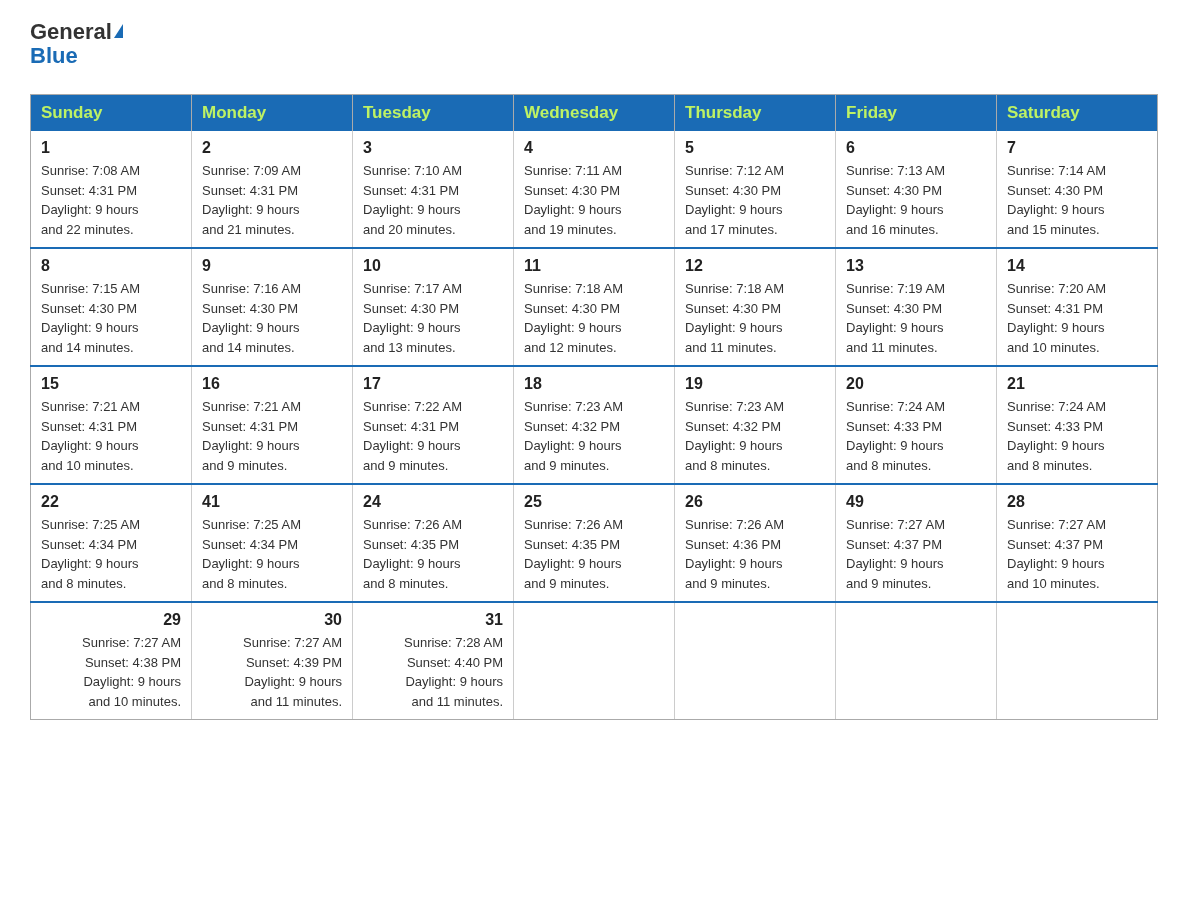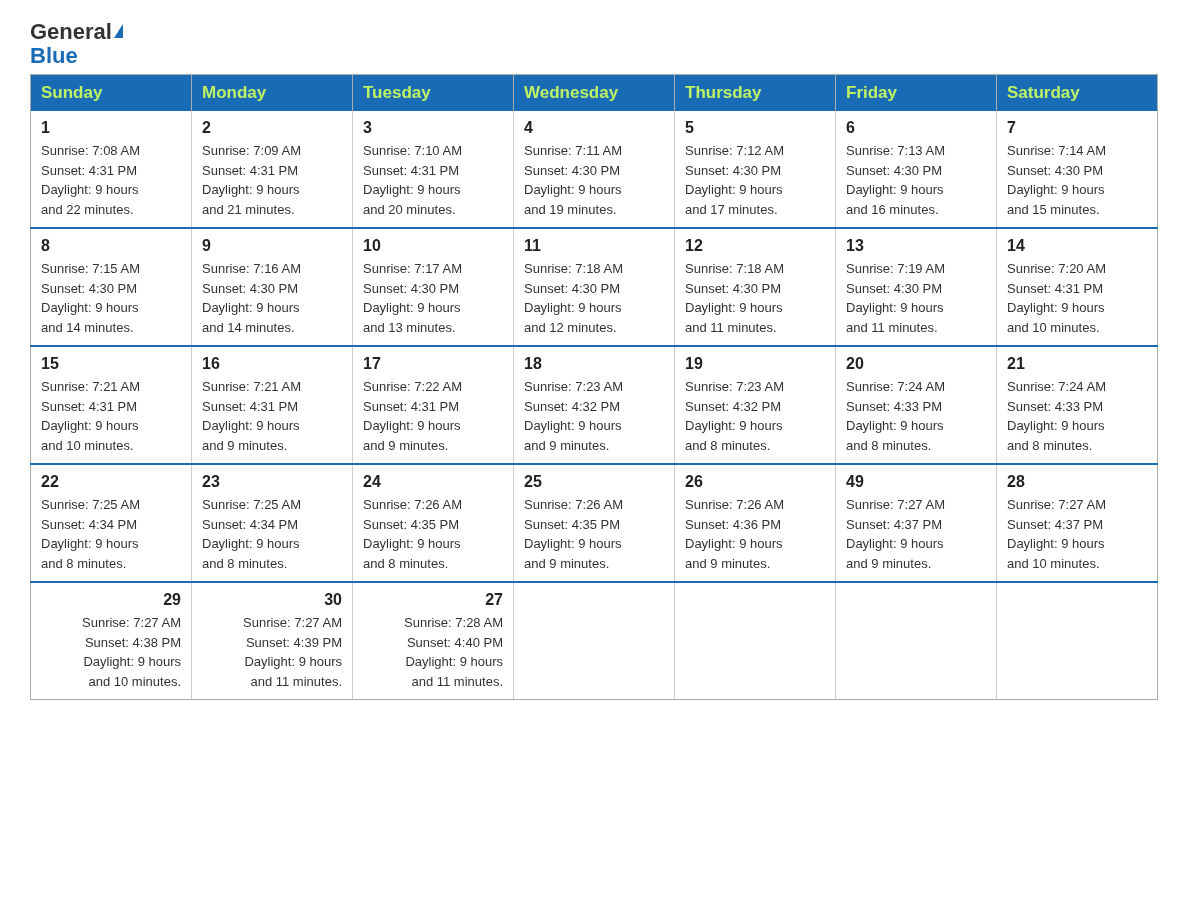--- a/index.html
+++ b/index.html
@@ -7,21 +7,21 @@
       font-family: Arial, sans-serif;
       background: #fff;
       padding: 20px 30px;
       width: 1188px;
       min-height: 918px;
     }
     .header {
       display: flex;
       justify-content: space-between;
       align-items: flex-end;
-      margin-bottom: 6px;
+      margin-bottom: 26px;
     }
     .logo {
       display: flex;
       flex-direction: column;
       align-items: flex-start;
     }
     .logo-text {
       font-size: 22px;
       font-weight: bold;
       color: #333;
@@ -222,21 +222,21 @@
           <span class="day-number">21</span>
           <div class="day-info">Sunrise: 7:24 AM<br>Sunset: 4:33 PM<br>Daylight: 9 hours<br>and 8 minutes.</div>
         </td>
       </tr>
       <tr>
         <td>
           <span class="day-number">22</span>
           <div class="day-info">Sunrise: 7:25 AM<br>Sunset: 4:34 PM<br>Daylight: 9 hours<br>and 8 minutes.</div>
         </td>
         <td>
-          <span class="day-number">23</span>
+          <span class="day-number">41</span>
           <div class="day-info">Sunrise: 7:25 AM<br>Sunset: 4:34 PM<br>Daylight: 9 hours<br>and 8 minutes.</div>
         </td>
         <td>
           <span class="day-number">24</span>
           <div class="day-info">Sunrise: 7:26 AM<br>Sunset: 4:35 PM<br>Daylight: 9 hours<br>and 8 minutes.</div>
         </td>
         <td>
           <span class="day-number">25</span>
           <div class="day-info">Sunrise: 7:26 AM<br>Sunset: 4:35 PM<br>Daylight: 9 hours<br>and 9 minutes.</div>
         </td>
@@ -256,21 +256,21 @@
       <tr>
         <td>
           <span class="day-number">29</span>
           <div class="day-info">Sunrise: 7:27 AM<br>Sunset: 4:38 PM<br>Daylight: 9 hours<br>and 10 minutes.</div>
         </td>
         <td>
           <span class="day-number">30</span>
           <div class="day-info">Sunrise: 7:27 AM<br>Sunset: 4:39 PM<br>Daylight: 9 hours<br>and 11 minutes.</div>
         </td>
         <td>
-          <span class="day-number">27</span>
+          <span class="day-number">31</span>
           <div class="day-info">Sunrise: 7:28 AM<br>Sunset: 4:40 PM<br>Daylight: 9 hours<br>and 11 minutes.</div>
         </td>
         <td class="empty-cell"></td>
         <td class="empty-cell"></td>
         <td class="empty-cell"></td>
         <td class="empty-cell"></td>
       </tr>
     </tbody>
 </table>
 

